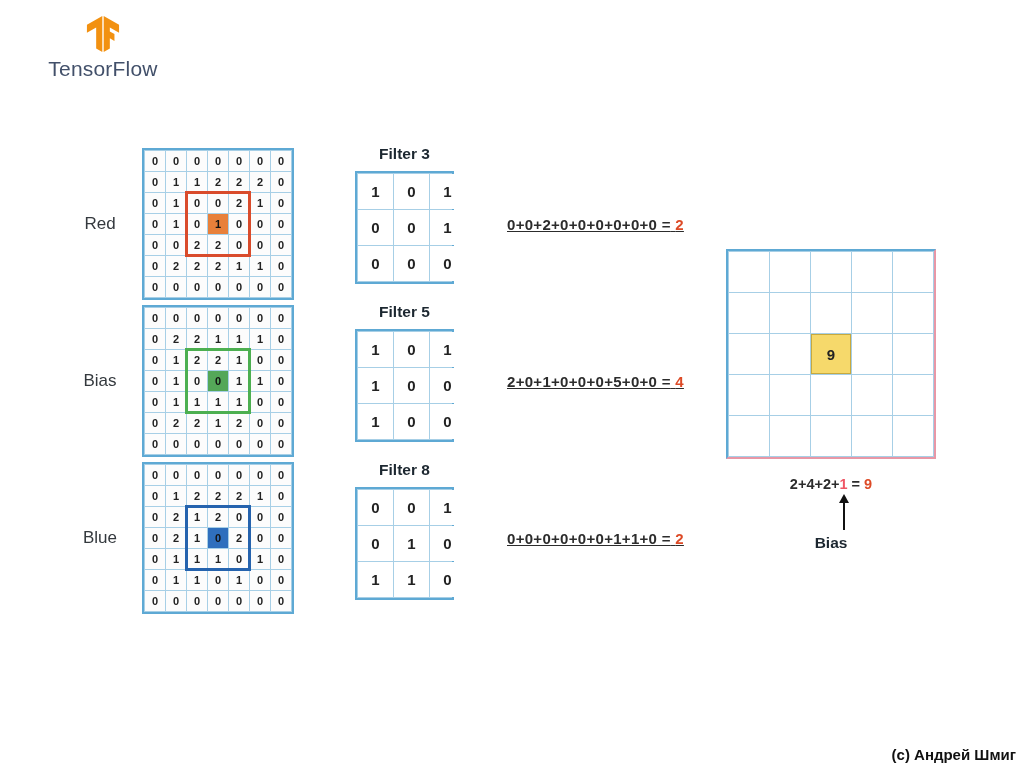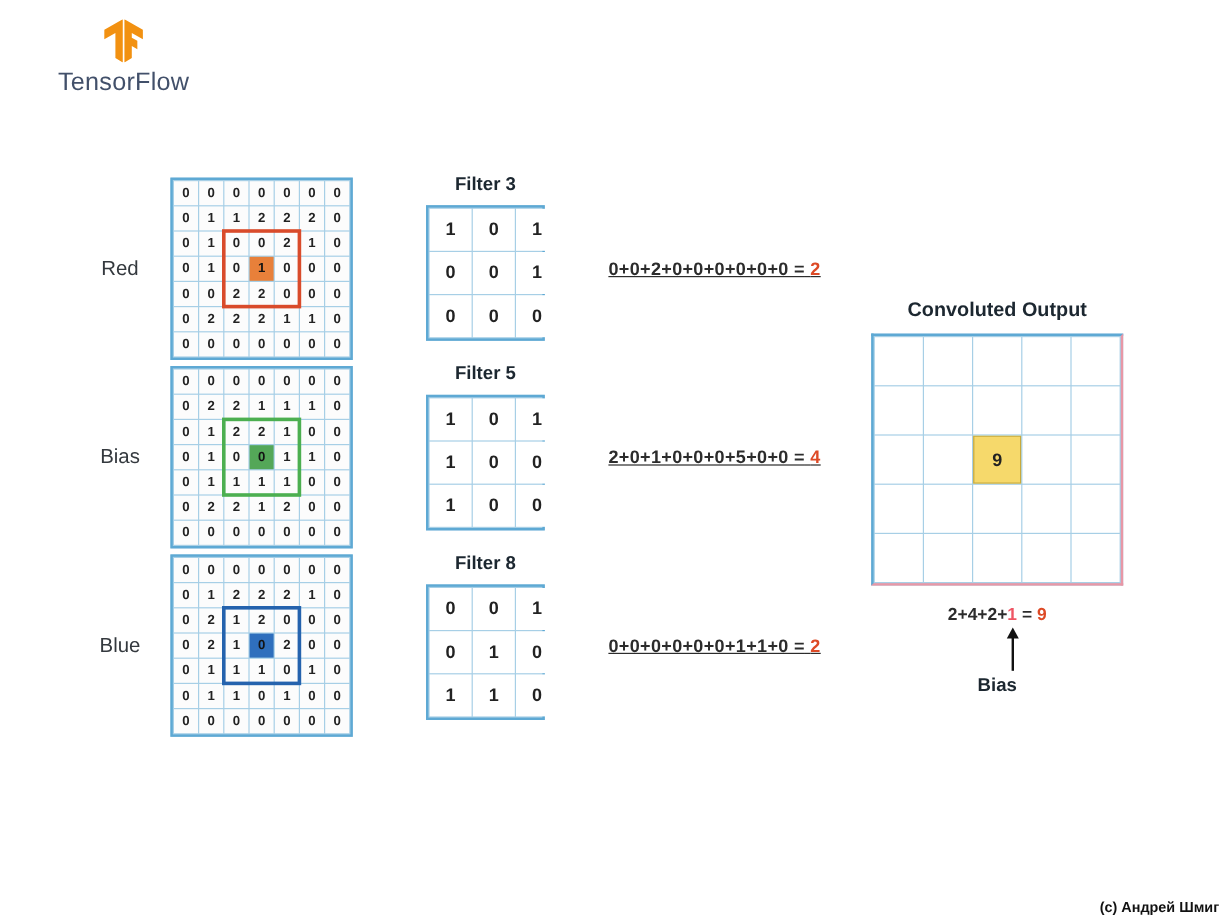--- a/index.html
+++ b/index.html
@@ -46,21 +46,21 @@
   .ogrid .ohl { box-shadow: inset 0 0 0 1px #c8a93e; }
   .sum-line { margin-top:17px; text-align:center; font-size:14.5px; font-weight:600; color:#2c2c2c; }
   .arrow { position:relative; height:40px; margin-top:2px; }
   .arrow-head { position:absolute; left:calc(50% + 13px); top:0; transform:translateX(-50%);
                 width:0; height:0; border-left:5px solid transparent; border-right:5px solid transparent;
                 border-bottom:9px solid #111; }
   .arrow-line { position:absolute; left:calc(50% + 13px); top:8px; transform:translateX(-50%);
                 width:2px; height:28px; background:#111; }
   .bias-label { text-align:center; font-size:15.5px; font-weight:700; color:#1c2730; }
 
-  .copyright { position:absolute; right:8px; bottom:5px; font-size:12px; font-weight:700; color:#111; }
+  .copyright { position:absolute; right:8px; bottom:5px; font-size:15px; font-weight:700; color:#111; }
 </style>
 </head>
 <body>
 
 <div class="stage">
 
   <div class="brand">
     <svg width="36" height="36" viewBox="0 0 24 24" style="color: rgb(242, 145, 17);">
       <path fill="currentColor" d="M1.292 5.856L11.54 0v24l-4.095-2.378V7.603l-6.168 3.564.015-5.31zm21.43 5.311l-.014-5.31L12.46 0v24l4.095-2.378V14.87l3.092 1.788-.018-4.618-3.074-1.756V7.603l6.168 3.564z"></path>
     </svg>
@@ -290,21 +290,20 @@
   <div class="equation" style="top:373px">
     <span>2+0+1+0+0+0+5+0+0 =</span>
     <span class="result" style="color: rgb(221, 74, 38);">4</span>
   </div>
   <div class="equation" style="top:530px">
     <span>0+0+0+0+0+0+1+1+0 =</span>
     <span class="result" style="color: rgb(221, 74, 38);">2</span>
   </div>
 
   <div class="output-block">
-    <div class="output-title">Convoluted Output</div>
     <div class="ogrid-wrap">
       <div class="ogrid">
           <div class="ocell"></div>
           <div class="ocell"></div>
           <div class="ocell"></div>
           <div class="ocell"></div>
           <div class="ocell"></div>
           <div class="ocell"></div>
           <div class="ocell"></div>
           <div class="ocell"></div>

